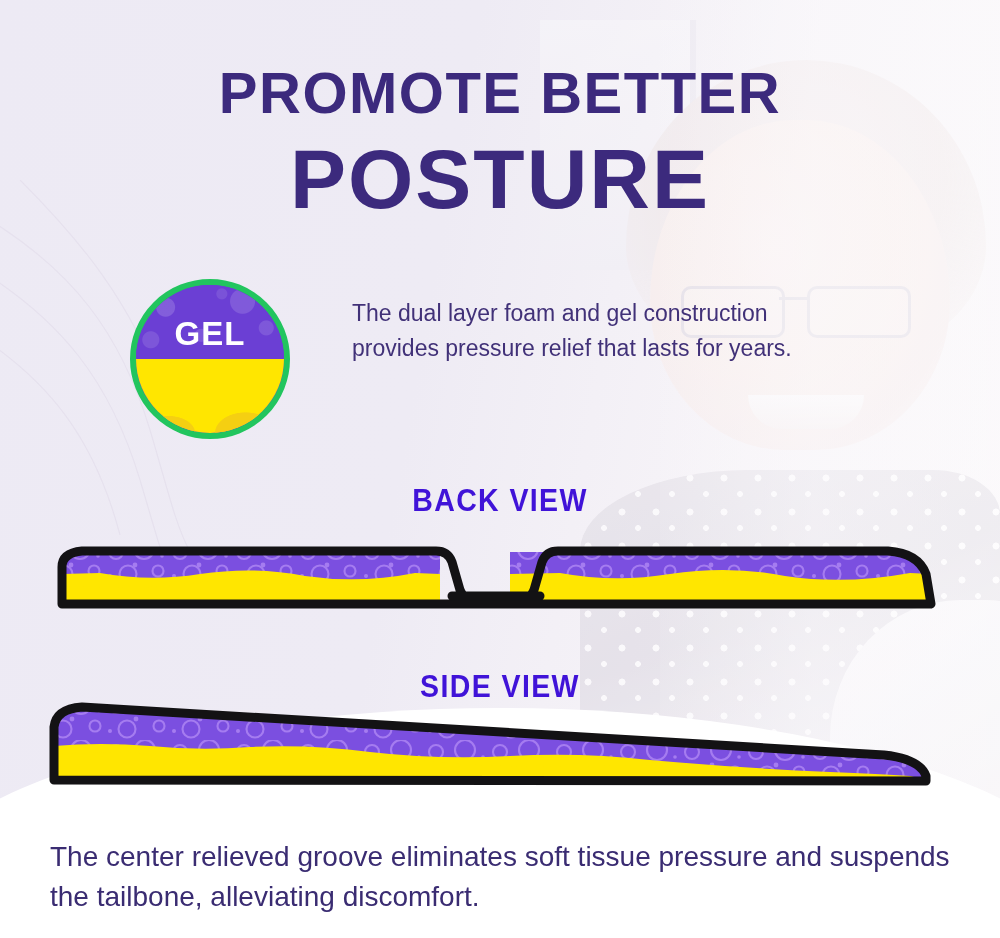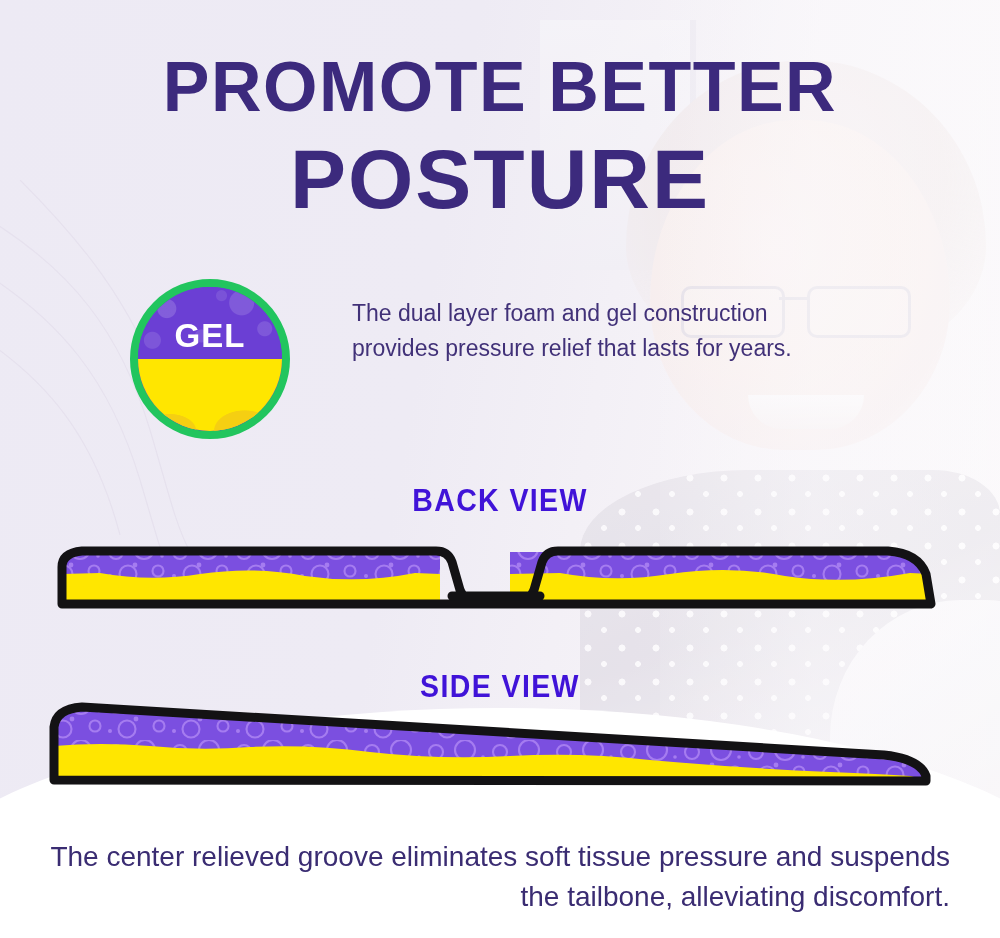--- a/index.html
+++ b/index.html
@@ -133,43 +133,43 @@
     height: 938px;
   }
   .heading-block {
     position: absolute;
     left: 0; top: 52px;
     width: 1000px;
     text-align: center;
   }
   .title-line1 {
     font-family: "Liberation Sans", sans-serif;
-    font-size: 70px;
+    font-size: 58px;
     font-weight: bold;
     letter-spacing: 1.5px;
     color: #3c2a7d;
     line-height: 1.0;
-    margin: 0;
+    margin: 12px;
   }
   .title-line2 {
     font-family: "Liberation Sans", sans-serif;
     font-size: 84px;
     font-weight: bold;
     letter-spacing: 2px;
     color: #3c2a7d;
     line-height: 1.08;
     margin: 12px 0 0 0;
   }
 
   .badge {
     position: absolute;
     left: 130px; top: 279px;
     width: 160px; height: 160px;
     border-radius: 50%;
-    border: 8px solid #22c55e;
+    border: 6px solid #22c55e;
     box-sizing: border-box;
     overflow: hidden;
     background: #6b3fd4;
   }
   .badge-top {
     position: absolute;
     left: 0; top: 0;
     width: 100%; height: 50%;
     background:
       radial-gradient(circle at 20% 30%, rgba(255,255,255,0.16) 9px, rgba(255,255,255,0) 10px),
@@ -239,21 +239,21 @@
     position: absolute;
     left: 40px;
   }
   .diagram-back { top: 540px; }
   .diagram-side { top: 694px; }
 
   .bottom-caption {
     position: absolute;
     left: 0; bottom: 20px;
     width: 1000px;
-    text-align: right;
+    text-align: left;
     font-family: "Liberation Sans", sans-serif;
     font-size: 28px;
     line-height: 1.45;
     color: #3a2c72;
     padding: 0 50px;
     box-sizing: border-box;
   }
 </style>
 </head>
 <body>

